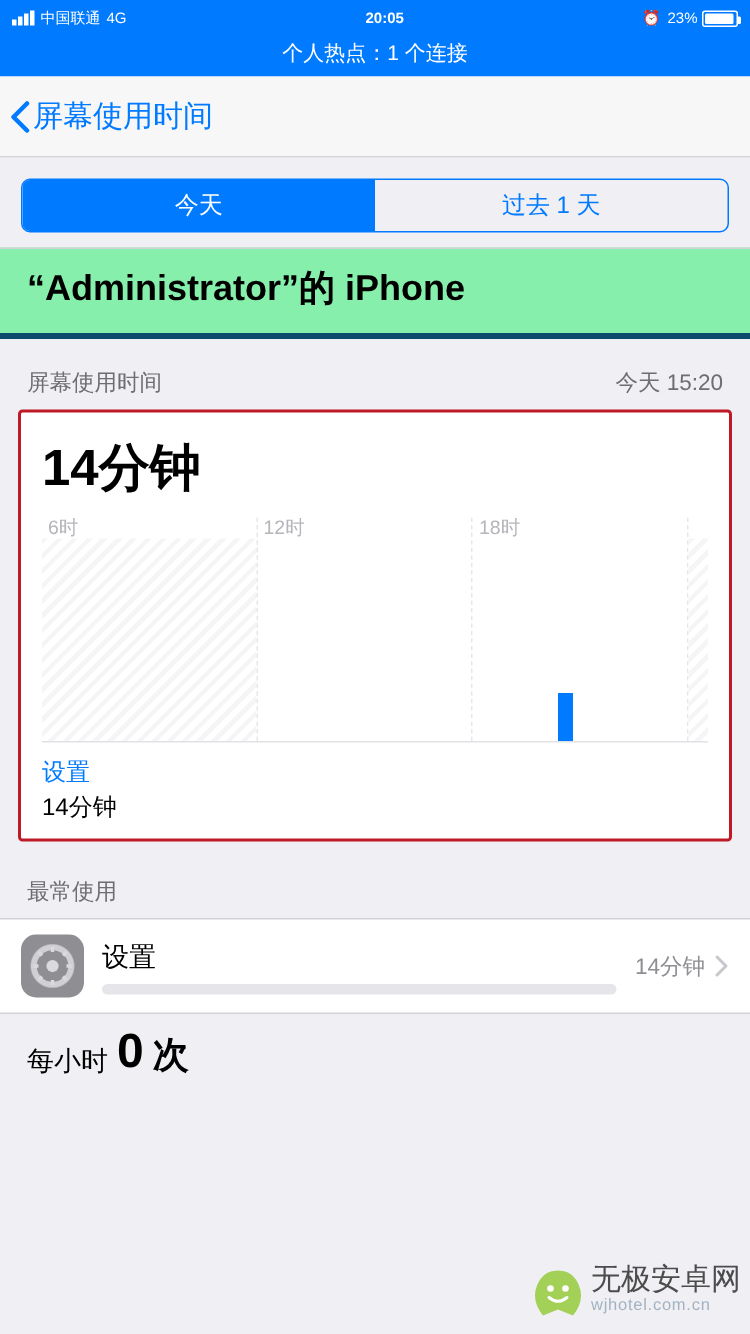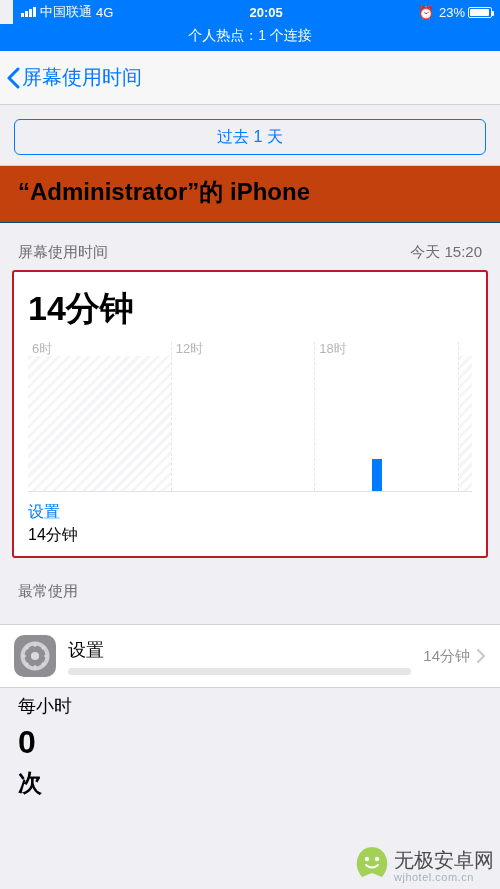--- a/index.html
+++ b/index.html
@@ -1,61 +1,61 @@
 <!DOCTYPE html>
 <html><head>
 <meta charset="utf-8">
 <style>
   * { box-sizing: border-box; margin: 0; padding: 0; font-family: -apple-system, "Helvetica Neue", Arial, sans-serif; }
   body { width: 500px; height: 889px; background: #efeff4; overflow: hidden; position: relative; }
-  .status-bar { background: #007aff; color: #fff; height: 24px; display: flex; align-items: center; justify-content: space-between; padding: 0 8px; font-size: 13px; font-weight: 500; margin-left: 13px; }
+  .status-bar { background: #007aff; color: #fff; height: 24px; display: flex; align-items: center; justify-content: space-between; padding: 0 8px; font-size: 10px; font-weight: 500; }
   .status-left, .status-right { display: flex; align-items: center; gap: 4px; }
   .signal-bars { display: flex; align-items: flex-end; gap: 1px; }
   .signal-bars span { width: 3px; background: #fff; display: block; }
   .signal-bars span:nth-child(1){height:4px;} .signal-bars span:nth-child(2){height:6px;} .signal-bars span:nth-child(3){height:8px;} .signal-bars span:nth-child(4){height:10px;}
   .status-center { font-weight: 600; }
   .battery { display:flex; align-items:center; gap:3px; }
   .battery-body { width:24px; height:11px; border:1px solid #fff; border-radius:2px; position:relative; }
   .battery-body::after { content:""; position:absolute; right:-3px; top:3px; width:2px; height:5px; background:#fff; border-radius:0 1px 1px 0;}
   .battery-fill { position:absolute; left:1px; top:1px; bottom:1px; width:85%; background:#fff; border-radius:1px;}
   .hotspot-bar { background:#007aff; color:#fff; text-align:center; font-size:14px; padding:3px 0 6px; }
   .nav-bar { background:#f7f7f8; border-bottom:1px solid #d1d1d6; height:54px; display:flex; align-items:center; padding:0 6px; }
   .back-btn { display:flex; align-items:center; color:#007aff; font-size:20px; gap:2px; }
   .chevron-left { width:14px; height:22px; }
   .content { padding: 0; }
   .seg-wrap { padding: 14px 14px 10px; background:#efeff4; }
   .segmented { display:flex; border:1px solid #007aff; border-radius:6px; overflow:hidden; height:36px; }
   .seg-item { flex:1; display:flex; align-items:center; justify-content:center; font-size:16px; color:#007aff; }
   .seg-item.active { background:#007aff; color:#fff; }
-  .device-title { background:#c2410c; padding: 10px 18px 14px; font-size:24px; font-weight:700; border-top:1px solid #d1d1d6; border-bottom:1px solid #0c4a6e;}
+  .device-title { background:#86efac; padding: 10px 18px 14px; font-size:24px; font-weight:700; border-top:1px solid #d1d1d6; border-bottom:4px solid #0c4a6e;}
   .section-header { display:flex; justify-content:space-between; padding: 20px 18px 8px; color:#6d6d72; font-size:15px; }
   .chart-card { background:#fff; border:2px solid #c01926; border-radius:3px; margin: 0 12px; padding: 14px 14px 10px; position:relative;}
   .total-time { font-size:34px; font-weight:700; margin-bottom:10px;}
   .chart { position:relative; height:150px; display:flex; border-bottom:1px solid #e2e2e6;}
   .chart-col { flex:1; position:relative; border-left:1px dashed #e7e7ea;}
   .chart-col:first-child{border-left:none;}
   .chart-hatch { position:absolute; inset:14px 0 0 0; background: repeating-linear-gradient(135deg,#f4f4f6 0 3px,#fff 3px 7px); opacity:.9;}
   .chart-col.narrow { flex:0 0 14px; }
   .chart-label { position:absolute; top:-2px; left:4px; color:#b5b5bb; font-size:13px;}
   .chart-bar { position:absolute; width:10px; background:#007aff; bottom:0;}
   .chart-bottom { margin-top:10px;}
   .chart-app { color:#007aff; font-size:16px;}
   .chart-app-time { font-size:16px; margin-top:2px;}
-  .section-label { padding: 24px 18px 23px; color:#6d6d72; font-size:15px;font-family:Liberation Mono, monospace; }
+  .section-label { padding: 24px 18px 8px; color:#6d6d72; font-size:15px;font-family:Liberation Mono, monospace; }
   .list-row { background:#fff; border-top:1px solid #d1d1d6; border-bottom:1px solid #d1d1d6; padding:10px 14px; display:flex; align-items:center; gap:12px;}
   .app-icon { width:42px; height:42px; border-radius:10px; background: radial-gradient(circle at 50% 50%, #cfcfd4 0 14px, #8e8e93 15px 100%); display:flex; align-items:center; justify-content:center;}
   .app-icon svg{width:28px;height:28px;}
   .row-main { flex:1; }
   .row-title { font-size:18px; }
   .row-bar { height:7px; background:#e5e5ea; border-radius:4px; margin-top:6px; width:100%; }
   .row-right { color:#8e8e93; font-size:15px; display:flex; align-items:center; gap:6px;}
   .chev-r { width:10px; height:16px; }
-  .pickups { padding: 6px 18px 0; display:flex; align-items:flex-start; gap:6px;flex-direction:column;}
+  .pickups { padding: 6px 18px 0; display:flex; align-items:flex-end; gap:6px;}
   .pick-label{ font-size:18px;} .pick-num{ font-size:32px; font-weight:700;} .pick-unit{font-size:24px; font-weight:700;}
-  .watermark { position:absolute; right:6px; bottom:6px; display:flex; align-items:flex-end; gap:2px; opacity:.95;}
+  .watermark { position:absolute; right:6px; bottom:6px; display:flex; align-items:flex-start; gap:2px; opacity:.95;}
   .wm-logo { width:40px; height:40px; }
   .wm-text { font-size:20px; color:#444; line-height:1.05;}
   .wm-sub { font-size:11px; color:#9fb0bf; letter-spacing:.5px;}
 </style>
 </head>
 <body>
 
 <div class="status-bar">
   <div class="status-left">
     <span class="signal-bars">
@@ -86,20 +86,21 @@
     <svg class="chevron-left" viewBox="0 0 14 22">
         <polyline points="12,2 3,11 12,20" fill="none" stroke="#007aff" stroke-width="3" stroke-linecap="round" stroke-linejoin="round"></polyline>
       </svg>
     <span>屏幕使用时间</span>
   </div>
 </div>
 
 <div class="content">
   <div class="seg-wrap">
     <div class="segmented">
+      <div class="seg-item active">今天</div>
       <div class="seg-item">过去 1 天</div>
     </div>
   </div>
 
   <div class="device-title">“Administrator”的 iPhone</div>
 
   <div class="section-header">
     <span>屏幕使用时间</span>
     <span>今天 15:20</span>
   </div>

